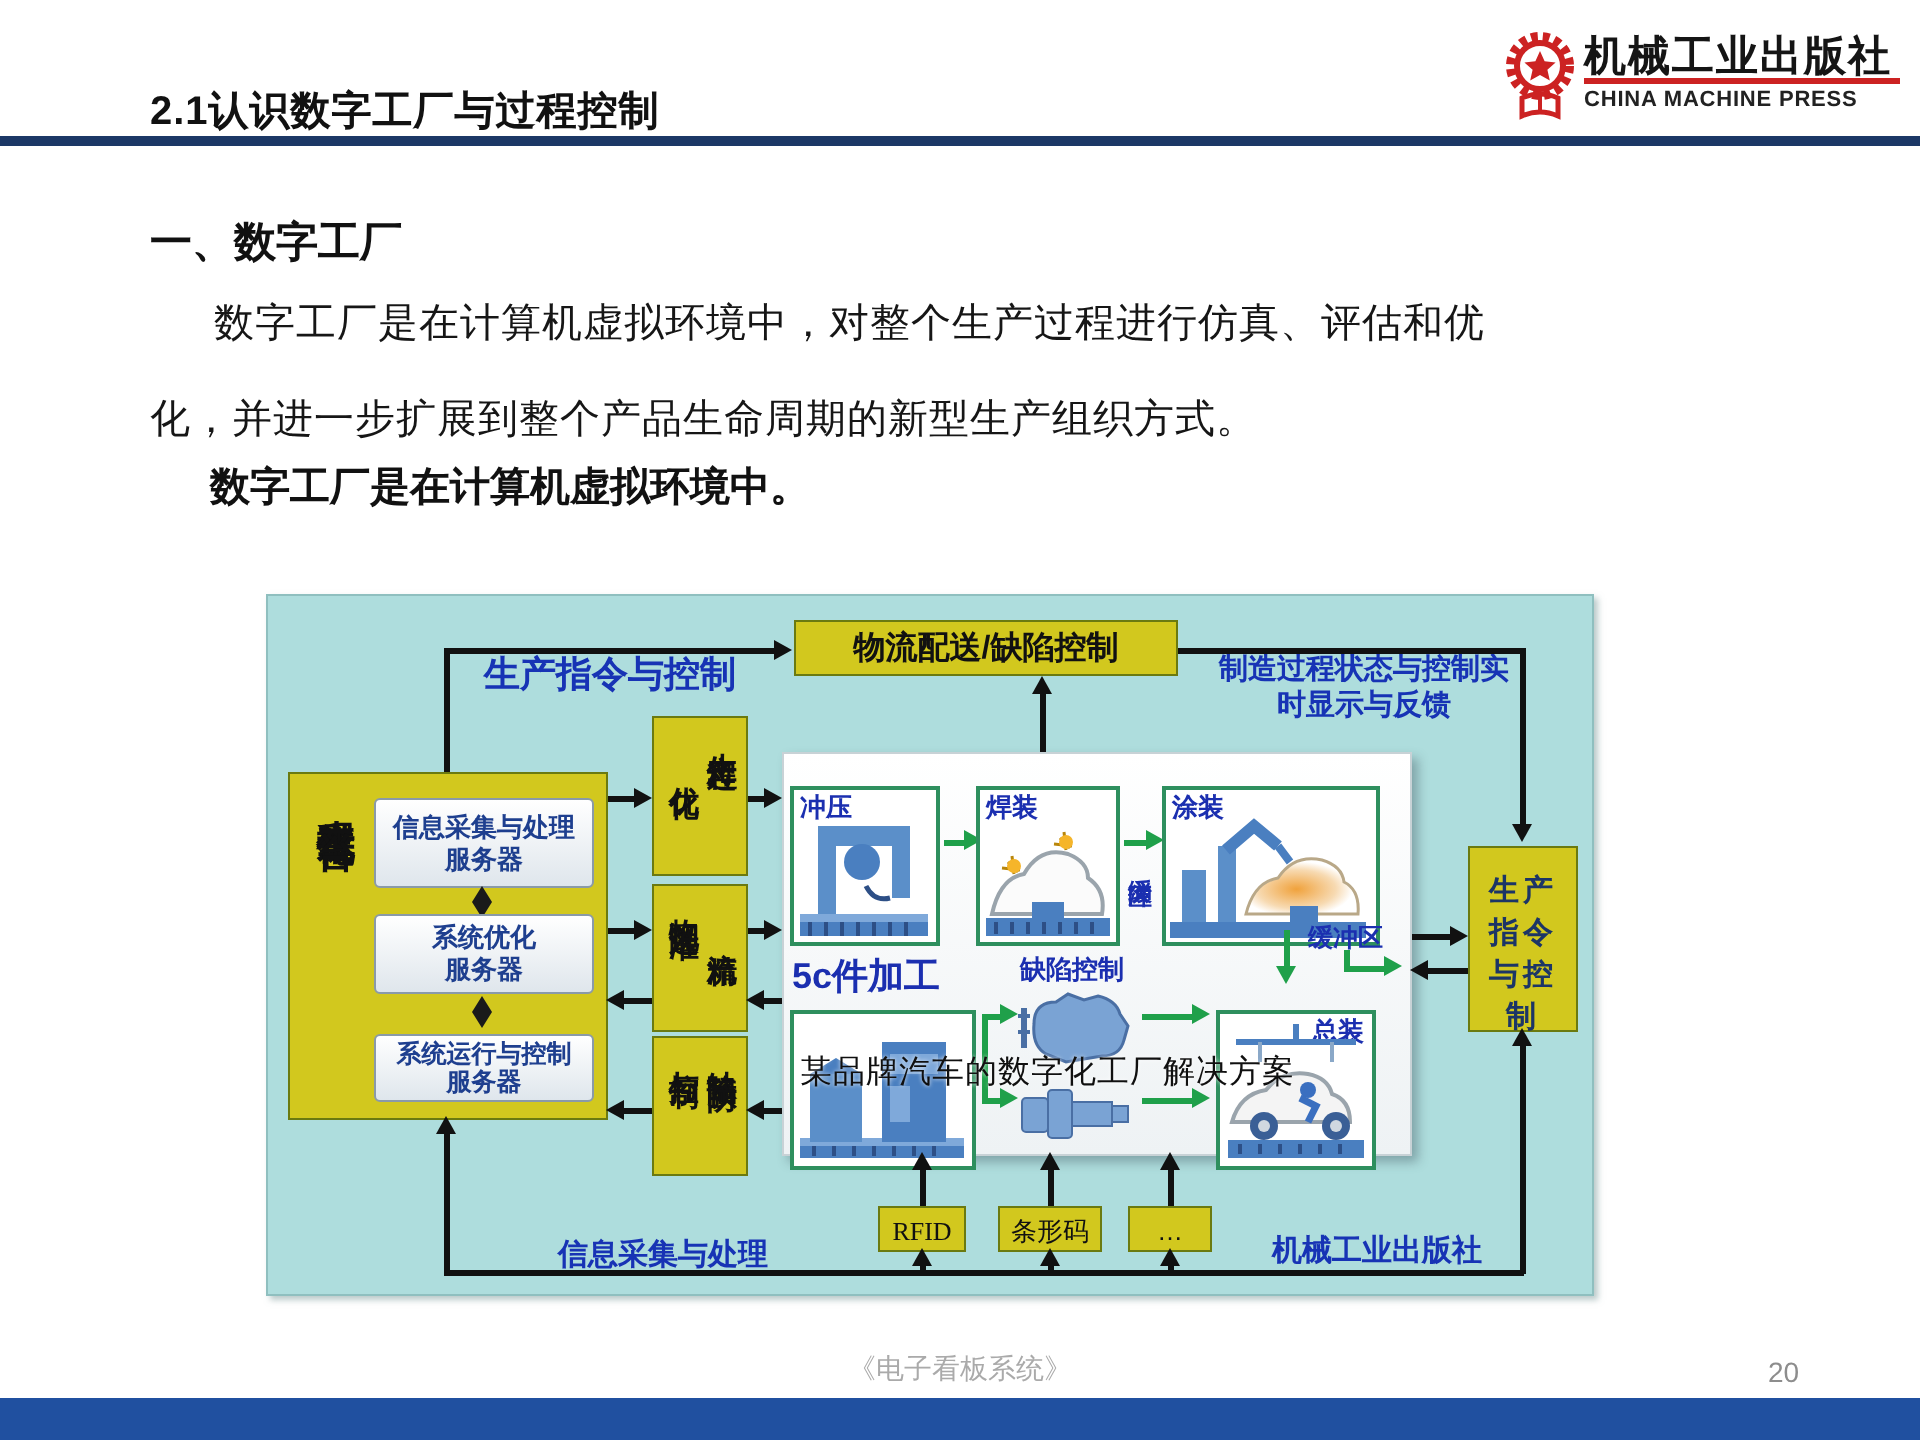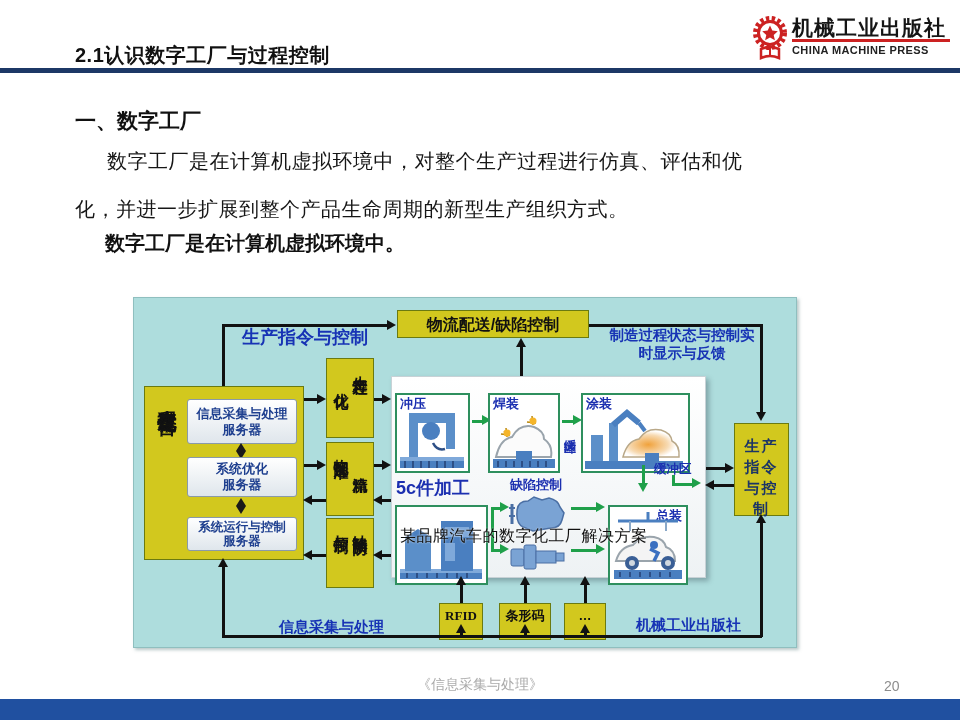--- a/index.html
+++ b/index.html
@@ -52,21 +52,21 @@
   .station{position:absolute;background:#fff;border:2px solid #2e8f5e;box-sizing:border-box;margin-top:12px;}
   .st-label{position:absolute;top:0;left:3px;font-size:13px;font-weight:bold;color:#1b2fb0;}
   .st-label.right{left:auto;right:4px;}
   .caption{left:8px;top:149px;font-size:16px;color:#101010;letter-spacing:.5px;
            text-shadow:0 0 2px rgba(255,255,255,.9);white-space:nowrap;}
   
   .kanban{left:600px;top:125px;width:55px;height:93px;}
   .kanban-text{width:34px;margin:11px auto 0;font-size:15px;line-height:21px;font-weight:bold;
                color:#1c3566;text-align:center;word-break:break-all;letter-spacing:2px;}
   
-  .smallbox{top:305px;height:37px;line-height:23px;text-align:center;font-size:13px;font-weight:bold;color:#111;}
+  .smallbox{top:305px;height:23px;line-height:23px;text-align:center;font-size:13px;font-weight:normal;color:#111;}
   
   .hl{position:absolute;height:3px;background:#111;}
   .vl{position:absolute;width:3px;background:#111;}
   .ah{position:absolute;width:0;height:0;}
   .ah.r{border-top:5px solid transparent;border-bottom:5px solid transparent;border-left:9px solid #111;}
   .ah.l{border-top:5px solid transparent;border-bottom:5px solid transparent;border-right:9px solid #111;}
   .ah.u{border-left:5px solid transparent;border-right:5px solid transparent;border-bottom:9px solid #111;}
   .ah.d{border-left:5px solid transparent;border-right:5px solid transparent;border-top:9px solid #111;}
   .ghl{position:absolute;height:3px;background:#1fa04a;}
   .gvl{position:absolute;width:3px;background:#1fa04a;}
@@ -352,15 +352,15 @@
   <div class="vl" style="left:450px;top:283px;height:22px;"></div>
   <div class="ah u" style="left:446px;top:278px;"></div>
   <div class="vl" style="left:326px;top:331px;height:7px;"></div>
   <div class="ah u" style="left:322px;top:326px;"></div>
   <div class="vl" style="left:390px;top:331px;height:7px;"></div>
   <div class="ah u" style="left:386px;top:326px;"></div>
   <div class="vl" style="left:450px;top:331px;height:7px;"></div>
   <div class="ah u" style="left:446px;top:326px;"></div>
 </div>
 
-<div class="abs book">《信息采集与处理》</div>
+<div class="abs book">《电子看板系统》</div>
 <div class="abs pageno">20</div>
 <div class="abs bottom-bar"></div>
 
 </body></html>

